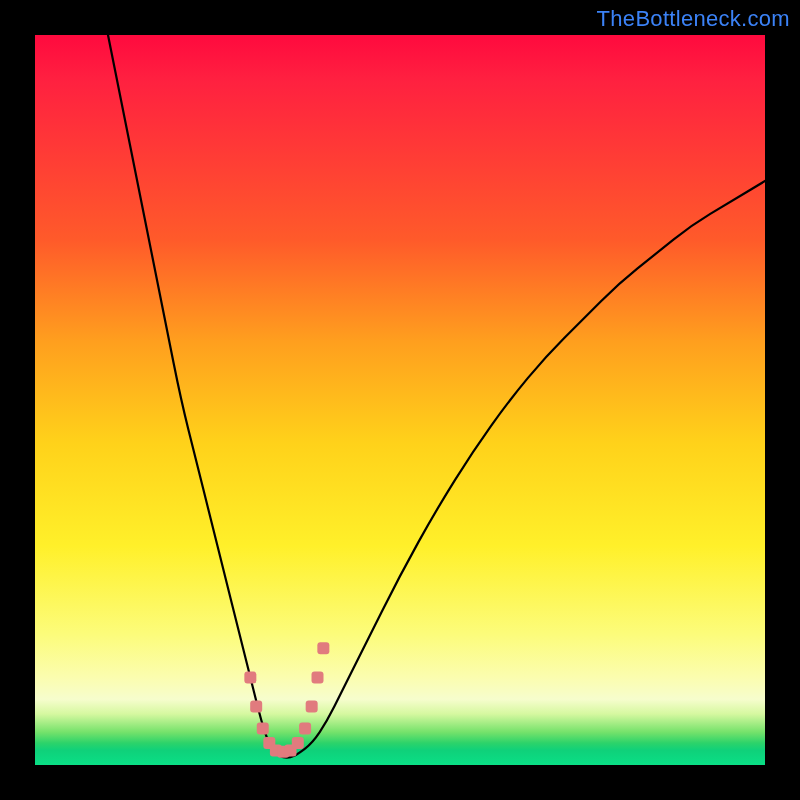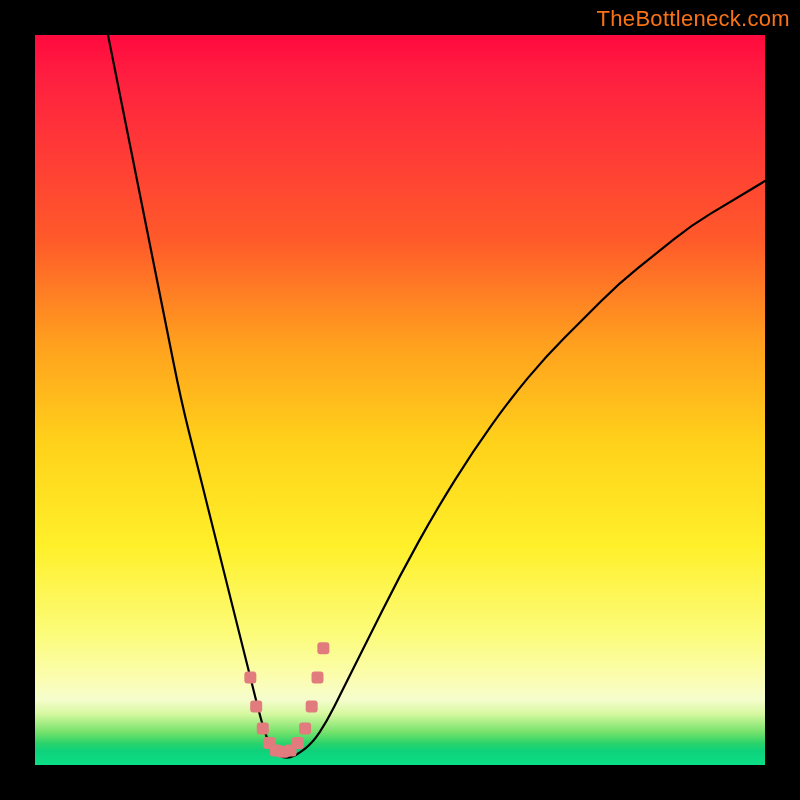--- a/index.html
+++ b/index.html
@@ -54,21 +54,21 @@
     position: absolute;
     left: 0;
     top: 0;
     width: 730px;
     height: 730px;
   }
   .watermark {
     position: absolute;
     top: 6px;
     right: 10px;
-    color: #f97316;
+    color: #3b82f6;
     font-size: 22px;
     font-weight: 500;
     letter-spacing: 0.3px;
   }
 </style>
 </head>
 <body>
 
 <div class="frame">
 

